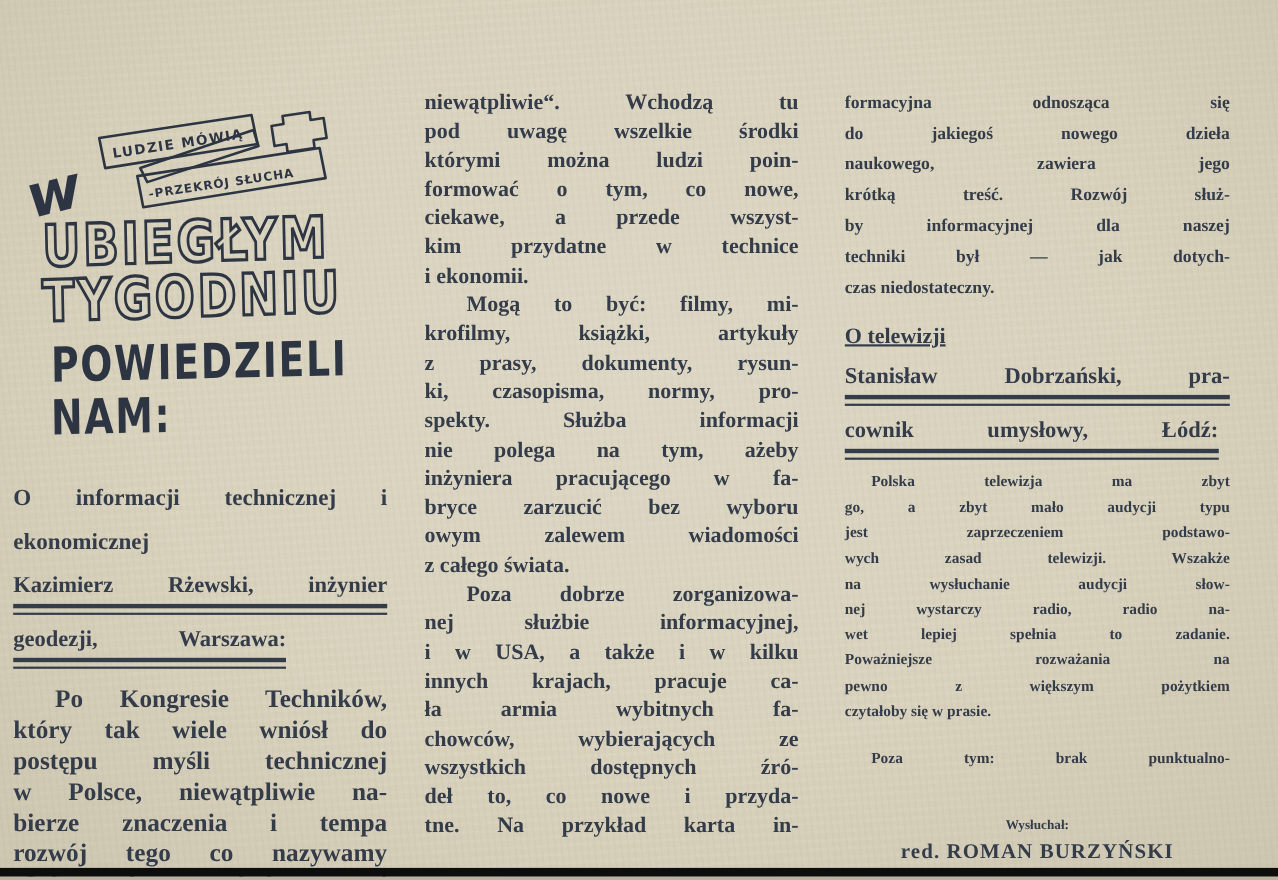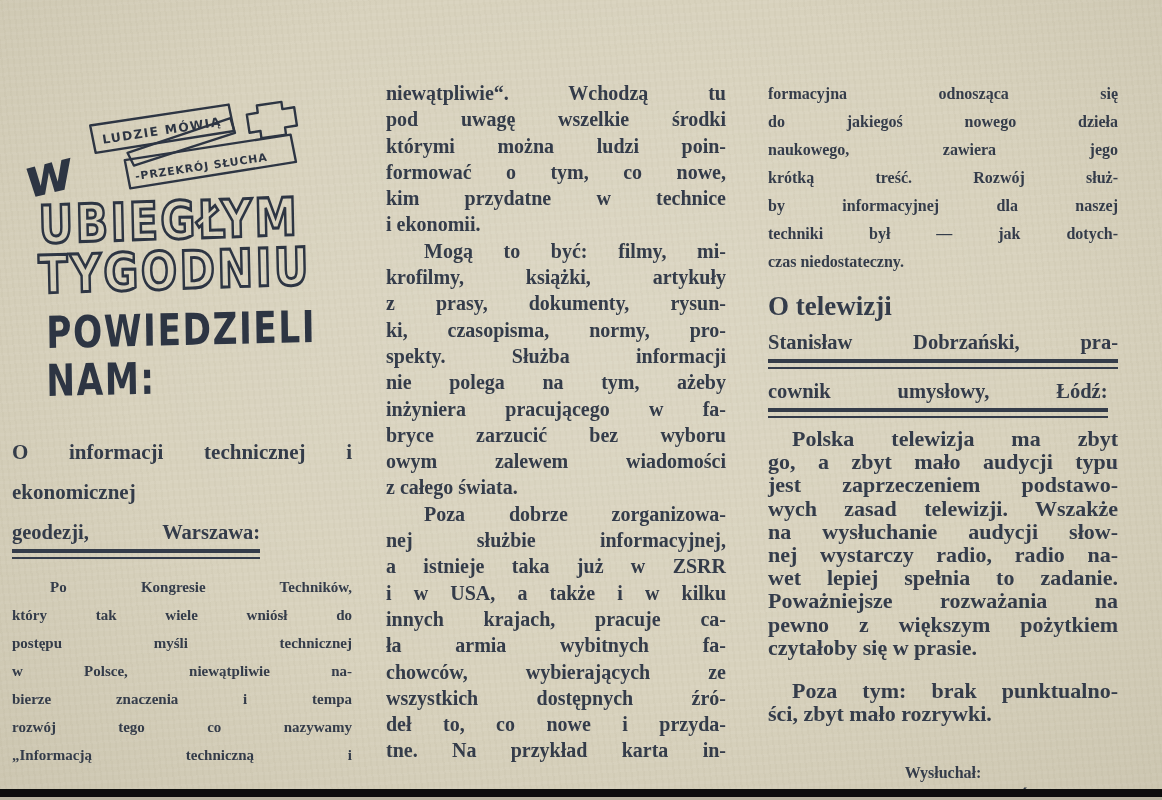--- a/index.html
+++ b/index.html
@@ -44,40 +44,40 @@
   #col-middle{left:386px;top:80px;width:340px;}
   #col-right{left:768px;top:80px;width:350px;}
 
   .t-line,.h-line,.by-line{
     font-weight:700;text-align:justify;text-align-last:justify;
   }
   .t-line.end,.h-line.end{text-align-last:left;}
   .t-line.indent{text-indent:38px;}
   .para.small .t-line.indent{text-indent:24px;}
 
-  #col-left  .t-line{font-size:15px;line-height:28px;}
+  #col-left  .t-line{font-size:23px;line-height:28px;}
   #col-middle .t-line{font-size:20px;line-height:26.3px;}
   #col-right .t-line{font-size:16px;line-height:28px;}
-  #col-right .para.small .t-line{font-size:22px;line-height:23.2px;}
+  #col-right .para.small .t-line{font-size:14px;line-height:23.2px;}
 
   #col-left .heading .h-line{font-size:21px;line-height:40px;}
   #col-right .heading{margin-top:14px;}
-  #col-right .heading .h-line{font-size:27px;line-height:32px;}
+  #col-right .heading .h-line{font-size:20px;line-height:32px;text-decoration:underline;}
 
   .byline{margin-top:5px;}
   .by-wrap{margin-bottom:7px;}
   .by-line{font-size:20.5px;line-height:31px;}
   .rule{height:4px;border-top:4px solid #343c4a;border-bottom:2px solid #343c4a;margin-top:1px;}
 
   #col-left .para{margin-top:14px;}
   #col-right .para.small{margin-top:9px;}
   #col-right .para.small + .para.small{margin-top:20px;}
 
   .signature{margin-top:11px;text-align:center;}
-  .sig1{font-weight:700;font-size:16px;line-height:24px;margin-top:36px;}
+  .sig1{font-weight:700;font-size:12px;line-height:24px;margin-top:36px;}
   .sig2{font-weight:700;font-size:19px;line-height:26px;letter-spacing:1px;}
 
   
   #scan-bar{position:absolute;left:0;bottom:3px;width:1162px;height:8px;background:#0d0d0d;}
   #scan-bar-gap{position:absolute;left:0;bottom:0;width:1162px;height:3px;background:#b9b4a1;}
 </style>
 </head>
 <body>
 
 <svg id="ribbon" class="mh" viewBox="0 0 240 112">
@@ -98,20 +98,24 @@
 <div id="title-2" class="mh title-line">TYGODNIU</div>
 <div id="subtitle-1" class="mh subtitle-line">POWIEDZIELI</div>
 <div id="subtitle-2" class="mh subtitle-line">NAM:</div>
 
 <div id="col-left" class="column">
     <div class="block heading">
       <div class="h-line">O informacji technicznej i</div>
       <div class="h-line end">ekonomicznej</div>
     </div>
     <div class="block byline">
+      <div class="by-wrap" style="width: 100%;">
+        <div class="by-line">Kazimierz Rżewski, inżynier</div>
+        <div class="rule"></div>
+      </div>
       <div class="by-wrap" style="width: 73%;">
         <div class="by-line">geodezji, Warszawa:</div>
         <div class="rule"></div>
       </div>
     </div>
     <div class="block para">
       <div class="t-line indent">Po Kongresie Techników,</div>
       <div class="t-line">który tak wiele wniósł do</div>
       <div class="t-line">postępu myśli technicznej</div>
       <div class="t-line">w Polsce, niewątpliwie na-</div>
@@ -119,39 +123,39 @@
       <div class="t-line">rozwój tego co nazywamy</div>
       <div class="t-line">„Informacją techniczną i</div>
     </div>
   </div>
 <div id="col-middle" class="column">
     <div class="block para">
       <div class="t-line">niewątpliwie“. Wchodzą tu</div>
       <div class="t-line">pod uwagę wszelkie środki</div>
       <div class="t-line">którymi można ludzi poin-</div>
       <div class="t-line">formować o tym, co nowe,</div>
+      <div class="t-line">ciekawe, a przede wszyst-</div>
       <div class="t-line">kim przydatne w technice</div>
       <div class="t-line end">i ekonomii.</div>
     </div>
     <div class="block para">
       <div class="t-line indent">Mogą to być: filmy, mi-</div>
       <div class="t-line">krofilmy, książki, artykuły</div>
       <div class="t-line">z prasy, dokumenty, rysun-</div>
       <div class="t-line">ki, czasopisma, normy, pro-</div>
       <div class="t-line">spekty. Służba informacji</div>
       <div class="t-line">nie polega na tym, ażeby</div>
       <div class="t-line">inżyniera pracującego w fa-</div>
       <div class="t-line">bryce zarzucić bez wyboru</div>
       <div class="t-line">owym zalewem wiadomości</div>
       <div class="t-line end">z całego świata.</div>
     </div>
     <div class="block para">
       <div class="t-line indent">Poza dobrze zorganizowa-</div>
       <div class="t-line">nej służbie informacyjnej,</div>
-      <div class="t-line">a istnieje taka już w ZSRR</div>
       <div class="t-line">i w USA, a także i w kilku</div>
       <div class="t-line">innych krajach, pracuje ca-</div>
       <div class="t-line">ła armia wybitnych fa-</div>
       <div class="t-line">chowców, wybierających ze</div>
       <div class="t-line">wszystkich dostępnych źró-</div>
       <div class="t-line">deł to, co nowe i przyda-</div>
       <div class="t-line">tne. Na przykład karta in-</div>
     </div>
   </div>
 <div id="col-right" class="column">
@@ -184,21 +188,20 @@
       <div class="t-line">wych zasad telewizji. Wszakże</div>
       <div class="t-line">na wysłuchanie audycji słow-</div>
       <div class="t-line">nej wystarczy radio, radio na-</div>
       <div class="t-line">wet lepiej spełnia to zadanie.</div>
       <div class="t-line">Poważniejsze rozważania na</div>
       <div class="t-line">pewno z większym pożytkiem</div>
       <div class="t-line end">czytałoby się w prasie.</div>
     </div>
     <div class="block para small">
       <div class="t-line indent">Poza tym: brak punktualno-</div>
-      <div class="t-line end">ści, zbyt mało rozrywki.</div>
     </div>
     <div class="block signature">
       <div class="sig1">Wysłuchał:</div>
       <div class="sig2">red. ROMAN BURZYŃSKI</div>
     </div>
   </div>
 
 <div id="scan-bar"></div>
 <div id="scan-bar-gap"></div>
 

